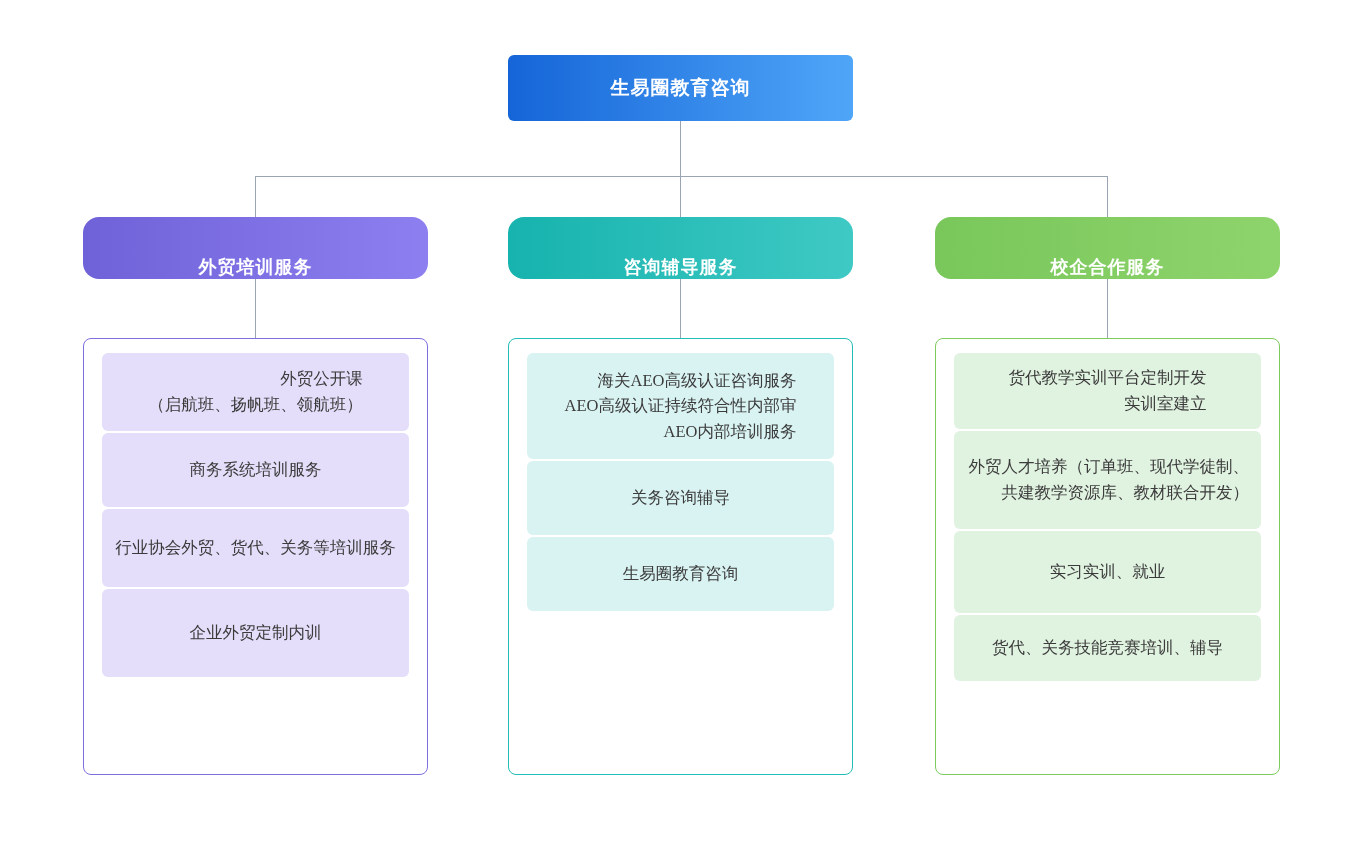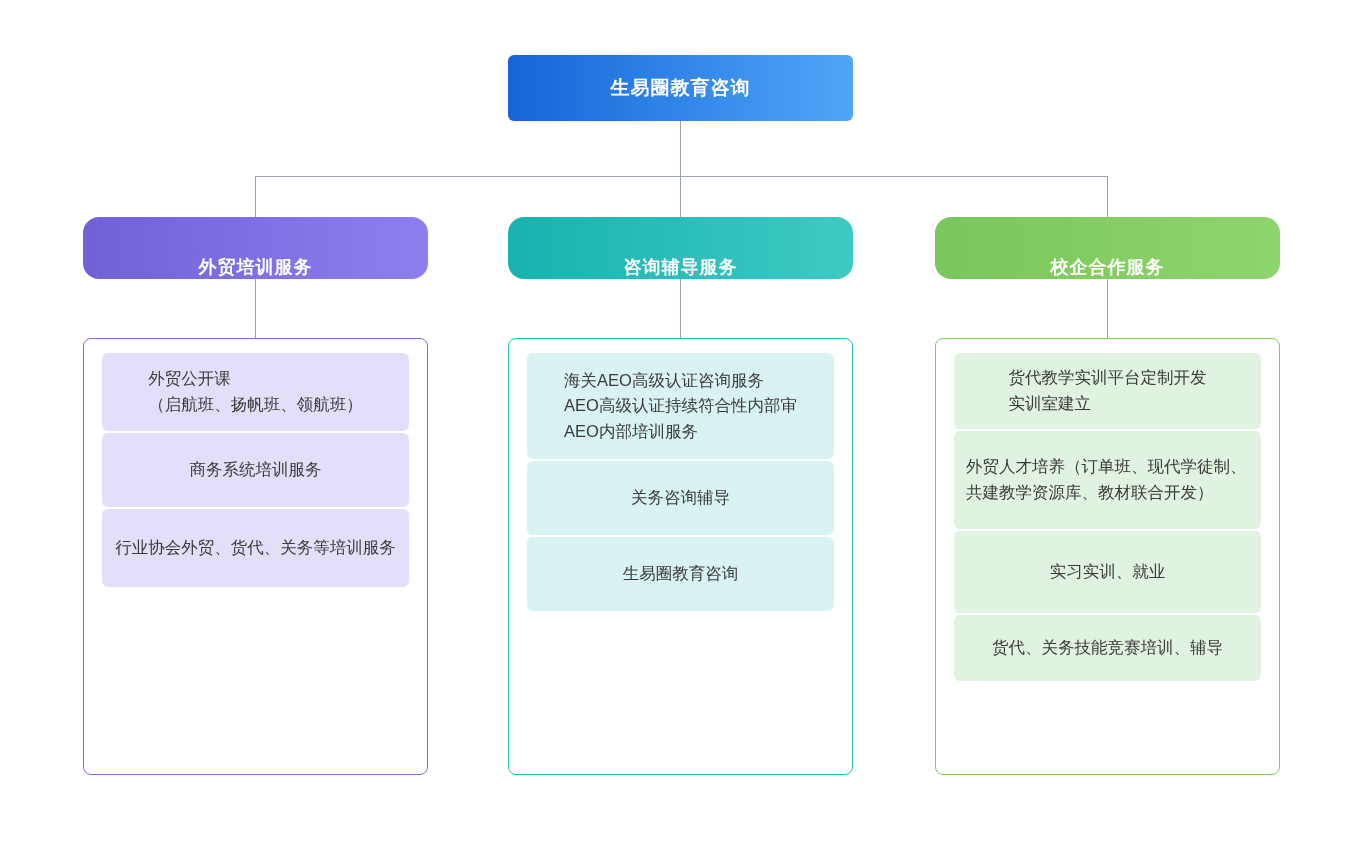--- a/index.html
+++ b/index.html
@@ -103,26 +103,27 @@
     left: 935px; top: 338px; width: 345px; height: 437px;
     border-color: #7ccb5d;
   }
 
   .leaf {
     border-radius: 6px;
     box-sizing: border-box;
     display: flex;
     align-items: center;
     justify-content: center;
-    text-align: left;
+    text-align: right;
     font-size: 16.5px;
     line-height: 1.55;
     color: #3b3b3b;
     padding: 8px 12px;
     white-space: pre-line;
+    font-family: Liberation Serif, serif;
   }
   .b0 .leaf { background: #e4defa; }
   .b1 .leaf { background: #d9f2f2; }
   .b2 .leaf { background: #e0f2e0; }
 
   
   .branch-box .leaf + .leaf { margin-top: 2px; }
 </style>
 </head>
 <body>
@@ -144,20 +145,21 @@
   <div class="conn v" style="left:1107px; top:279px; height:59px;"></div>
 
   <div class="branch-header b0">
     <span>外贸培训服务</span>
   </div>
   <div class="branch-box b0">
     <div class="leaf" style="height:78px;">外贸公开课
 （启航班、扬帆班、领航班）</div>
     <div class="leaf" style="height:74px;">商务系统培训服务</div>
     <div class="leaf" style="height:78px;">行业协会外贸、货代、关务等培训服务</div>
+    <div class="leaf" style="height:88px;">企业外贸定制内训</div>
   </div>
 
   <div class="branch-header b1">
     <span>咨询辅导服务</span>
   </div>
   <div class="branch-box b1">
     <div class="leaf" style="height:106px;">海关AEO高级认证咨询服务
 AEO高级认证持续符合性内部审
 AEO内部培训服务</div>
     <div class="leaf" style="height:74px;">关务咨询辅导</div>

